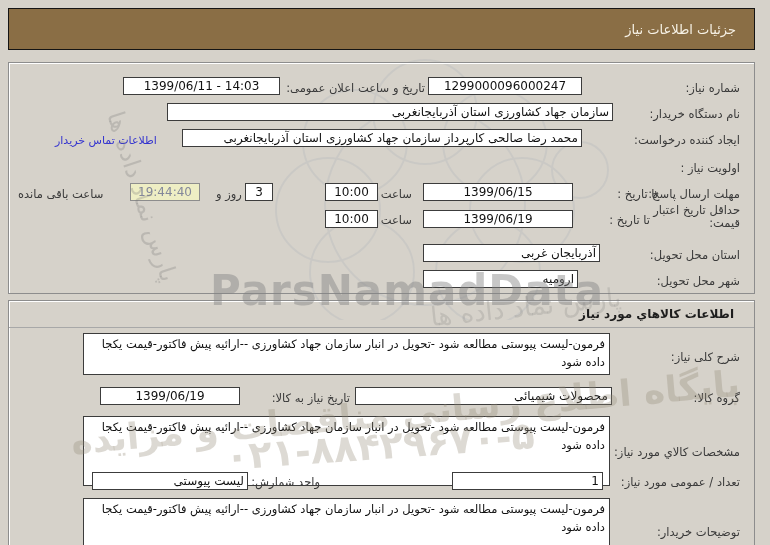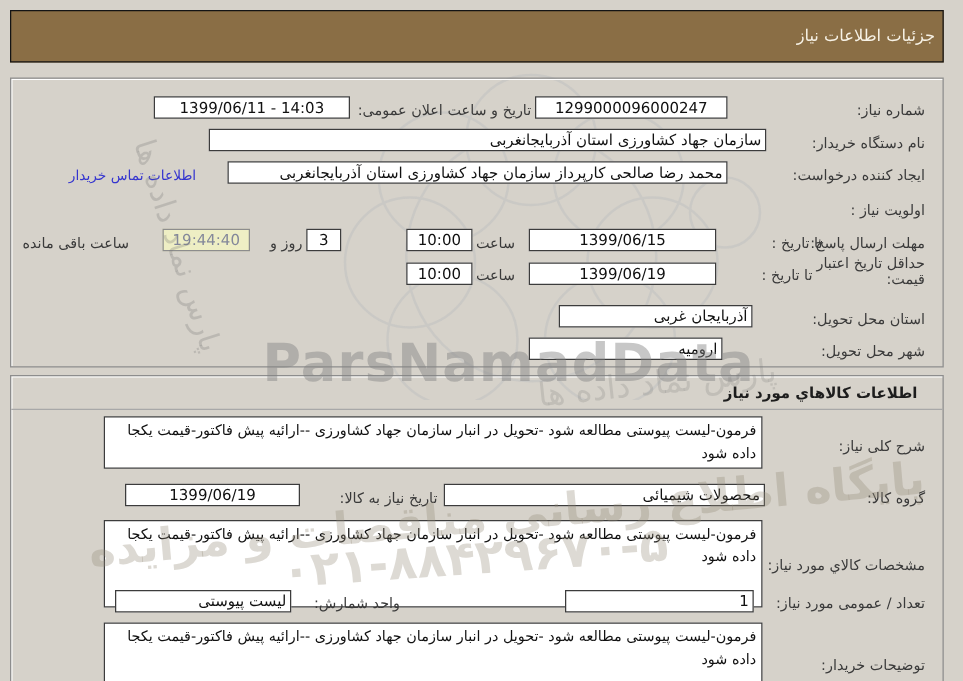--- a/index.html
+++ b/index.html
@@ -10,21 +10,21 @@
     font-family:"DejaVu Sans", sans-serif;
     direction:rtl; color:#2e2e2e;
   }
   .abs { position:absolute; }
   
   #title-bar {
     left:8px; top:8px; width:747px; height:42px;
     background:#8a6e45; border:1px solid #141414;
     color:#f7f2e6; font-size:13px;
     display:flex; align-items:center; justify-content:flex-start;
-    padding-right:6px;
+    padding-right:18px;
   }
   
   .panel { border:1px solid #8d8d8d; box-shadow:inset 1px 1px 0 #ffffff; }
   #panel-details { left:8px; top:62px; width:747px; height:232px; }
   #panel-goods   { left:8px; top:300px; width:747px; height:260px; }
   #goods-header {
     right:0; top:0; width:100%; height:27px;
     border-bottom:1px solid #a8a8a8;
     font-size:12px; font-weight:bold; color:#1d1d1d;
     display:flex; align-items:center; padding-right:20px;
@@ -124,21 +124,21 @@
   <div class="lbl" style="right:30px; top:204px; text-align:right; line-height:13px; white-space:normal; width:120px;">
     <span>حداقل تاریخ اعتبار</span><br>
     <span>قیمت:</span>
   </div>
   <div class="lbl" style="right:120px; top:213px;">تا تاریخ :</div>
   <div class="fld center" style="left:423px; top:210px; width:150px;">1399/06/19</div>
   <div class="lbl" style="right:358px; top:213px;">ساعت</div>
   <div class="fld center" style="left:325px; top:210px; width:53px;">10:00</div>
 
   <div class="lbl" style="right:30px; top:248px;">استان محل تحویل:</div>
-  <div class="fld rtl-val" style="left:447px; top:244px; width:155px;">آذربایجان غربی</div>
+  <div class="fld rtl-val" style="left:423px; top:244px; width:177px;">آذربایجان غربی</div>
 
   <div class="lbl" style="right:30px; top:274px;margin-left:45px;">شهر محل تحویل:</div>
   <div class="fld rtl-val" style="left:423px; top:270px; width:155px;">ارومیه</div>
 
   <div id="panel-goods" class="abs panel">
     <div id="goods-header" class="abs">
       <span>اطلاعات کالاهاي مورد نیاز</span>
     </div>
   </div>
 
@@ -149,21 +149,21 @@
   <div class="fld rtl-val" style="left:355px; top:387px; width:257px;">محصولات شیمیائی</div>
   <div class="lbl" style="right:420px; top:391px;">تاریخ نیاز به کالا:</div>
   <div class="fld center" style="left:100px; top:387px; width:140px;">1399/06/19</div>
 
   <div class="lbl" style="right:30px; top:445px;">مشخصات کالاي مورد نیاز:</div>
   <div class="area" style="left:83px; top:416px; width:527px; height:70px;">فرمون-لیست پیوستی مطالعه شود -تحویل در انبار سازمان جهاد کشاورزی --ارائیه پیش فاکتور-قیمت یکجا داده شود</div>
 
   <div class="lbl" style="right:30px; top:475px;">تعداد / عمومی مورد نیاز:</div>
   <div class="fld num" style="left:452px; top:472px; width:151px;">1</div>
   <div class="lbl" style="right:450px; top:475px;">واحد شمارش:</div>
-  <div class="fld rtl-val" style="left:92px; top:472px; width:141px;">لیست پیوستی</div>
+  <div class="fld rtl-val" style="left:92px; top:472px; width:156px;">لیست پیوستی</div>
 
   <div class="lbl" style="right:30px; top:525px;text-align:center;">توضیحات خریدار:</div>
   <div class="area" style="left:83px; top:498px; width:527px; height:70px;">فرمون-لیست پیوستی مطالعه شود -تحویل در انبار سازمان جهاد کشاورزی --ارائیه پیش فاکتور-قیمت یکجا داده شود</div>
 
   <div id="wm-brand" class="wm">ParsNamadData</div>
   <div id="wm-fa-line" class="wm">پایگاه اطلاع رسانی مناقصات و مزایده</div>
   <div id="wm-phone" class="wm">۰۲۱-۸۸۴۲۹۶۷۰-۵</div>
   <div id="wm-side" class="wm">پارس نماد داده ها</div>
   <div id="wm-script2" class="wm">پارس نماد داده ها</div>
 

